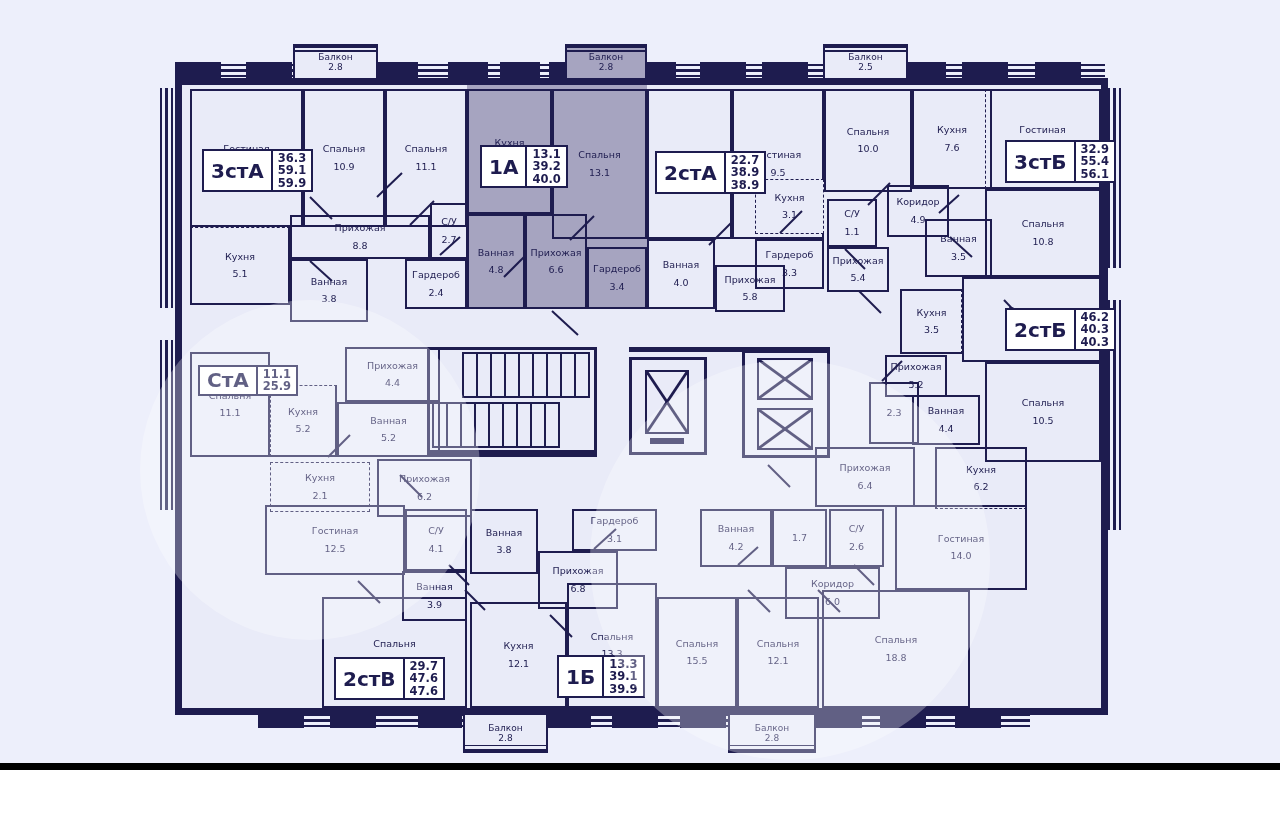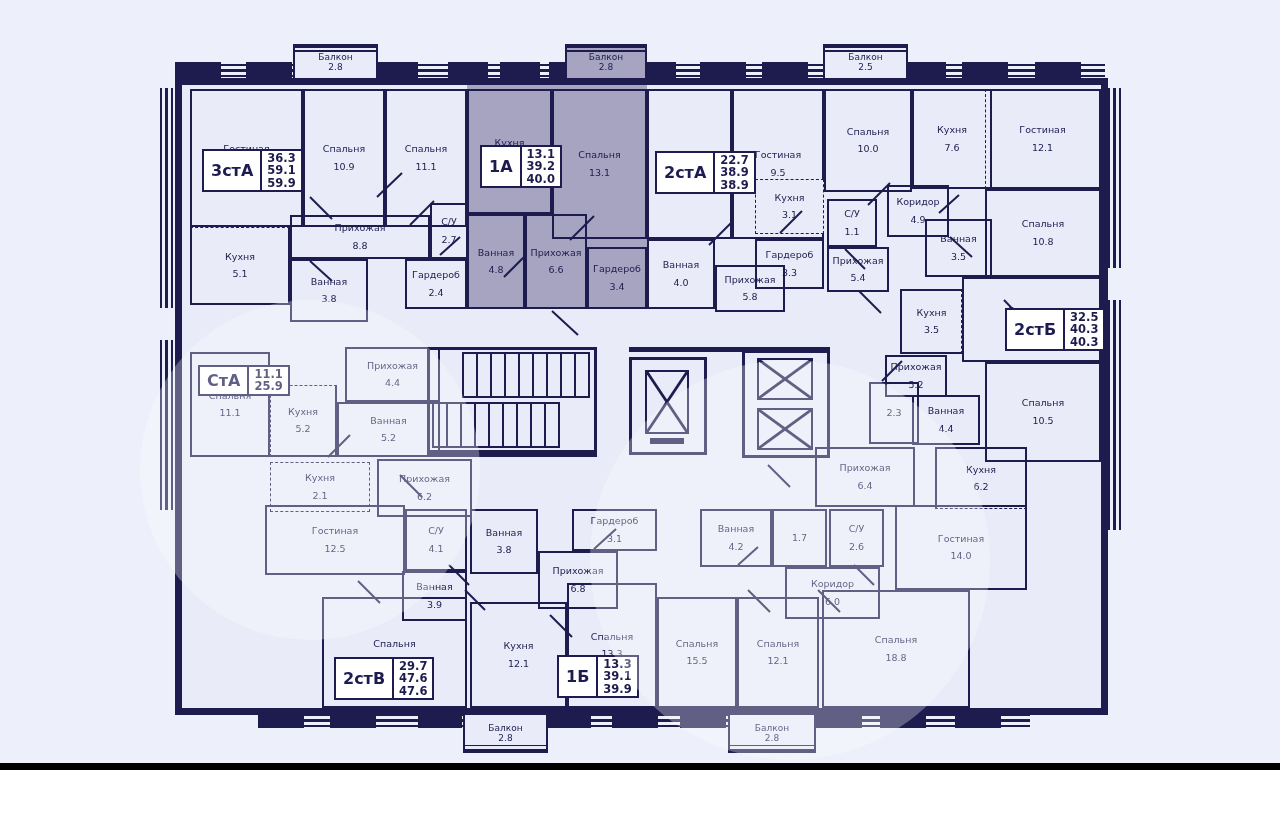--- a/index.html
+++ b/index.html
@@ -15,21 +15,21 @@
   .room{position:absolute;border:2px solid var(--wall);display:flex;flex-direction:column;align-items:center;justify-content:center;gap:7px;color:var(--wall);text-align:center;z-index:2}
   .room .rn{font-size:9.5px;line-height:1.1;white-space:nowrap}
   .room .ra{font-size:9.5px;line-height:1.1}
   .dashed{border:1.6px dashed var(--wall)}
   .dl{border-left-style:dashed;border-left-width:1.6px}
   .dt{border-top-style:dashed;border-top-width:1.6px}
   .dr{border-right-style:dashed;border-right-width:1.6px}
   .db{border-bottom-style:dashed;border-bottom-width:1.6px}
   .underlay{position:absolute;background:var(--gray);z-index:1}
   .unit{position:absolute;display:flex;background:#fff;border:2px solid var(--wall);z-index:5;color:var(--wall)}
-  .ucode{display:flex;align-items:center;justify-content:center;font-weight:bold;font-size:16px;padding:0 7px;border-right:2px solid var(--wall)}
+  .ucode{display:flex;align-items:center;justify-content:center;font-weight:bold;font-size:20px;padding:0 7px;border-right:2px solid var(--wall)}
   .uvals{display:flex;flex-direction:column;justify-content:center;padding:1px 5px;font-size:11.5px;font-weight:bold;line-height:1.08}
   .balcony{position:absolute;border:2px solid var(--wall);display:flex;flex-direction:column;align-items:center;justify-content:center;font-size:9px;color:var(--wall);background:var(--floor);z-index:1;text-align:center;line-height:1.15}
   .balcony.gray{background:var(--gray)}
   .bwin{position:absolute;left:0;right:0;height:6px;background:linear-gradient(to bottom,var(--wall) 0 1.5px,transparent 1.5px 4px,var(--wall) 4px 5.5px)}
   .stairs{position:absolute;z-index:2;border:3px solid var(--wall)}
   .flight{position:absolute;border:2px solid var(--wall);background:repeating-linear-gradient(90deg,transparent 0 12px,var(--wall) 12px 14px)}
   .shaft{position:absolute;border:3px solid var(--wall);z-index:2}
   .car{position:absolute;border:2px solid var(--wall)}
   .car svg{display:block;width:100%;height:100%}
   .doors{position:absolute;inset:0;width:100%;height:100%;z-index:3;pointer-events:none}
@@ -391,24 +391,32 @@
         </div>
     </div>
     <div class="unit" style="left:473px;top:66px">
       <div class="ucode">2стА</div>
       <div class="uvals">
           <div>22.7</div>
           <div>38.9</div>
           <div>38.9</div>
         </div>
     </div>
+    <div class="unit" style="left:823px;top:55px">
+      <div class="ucode">3стБ</div>
+      <div class="uvals">
+          <div>32.9</div>
+          <div>55.4</div>
+          <div>56.1</div>
+        </div>
+    </div>
     <div class="unit" style="left:823px;top:223px">
       <div class="ucode">2стБ</div>
       <div class="uvals">
-          <div>32.5</div>
+          <div>46.2</div>
           <div>40.3</div>
           <div>40.3</div>
         </div>
     </div>
     <div class="unit" style="left:16px;top:280px">
       <div class="ucode">СтА</div>
       <div class="uvals">
           <div>11.1</div>
           <div>25.9</div>
         </div>

